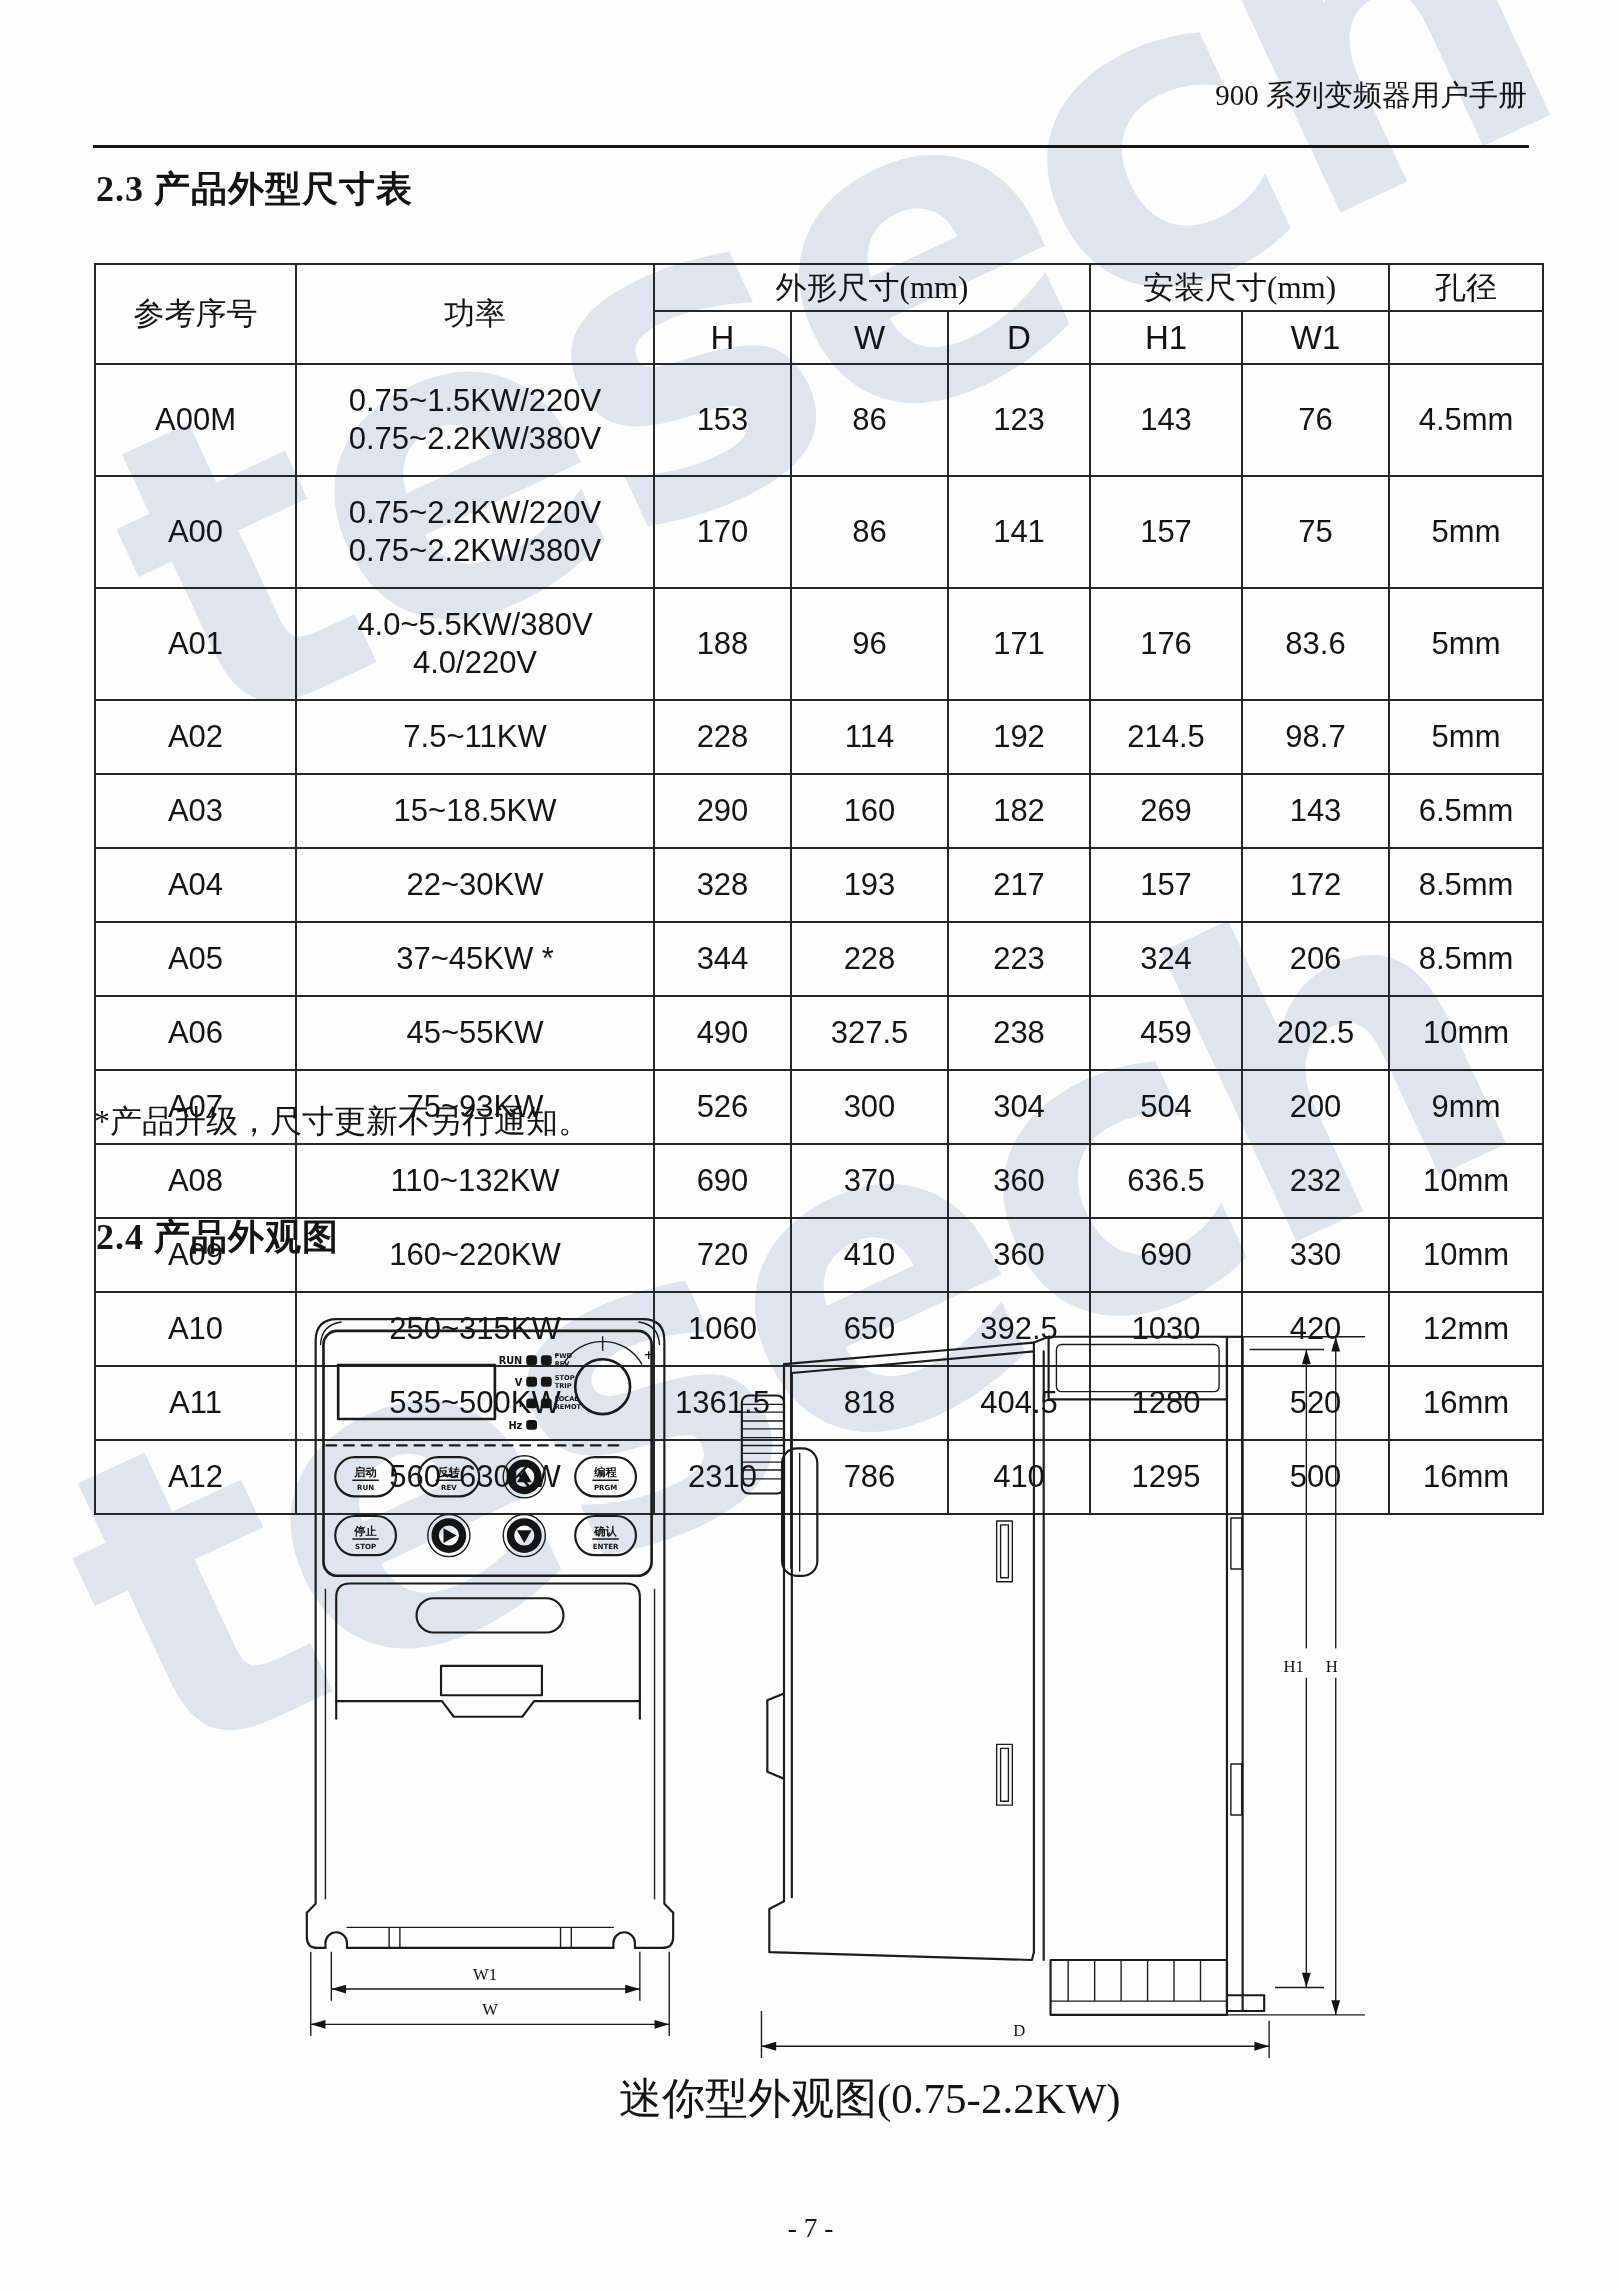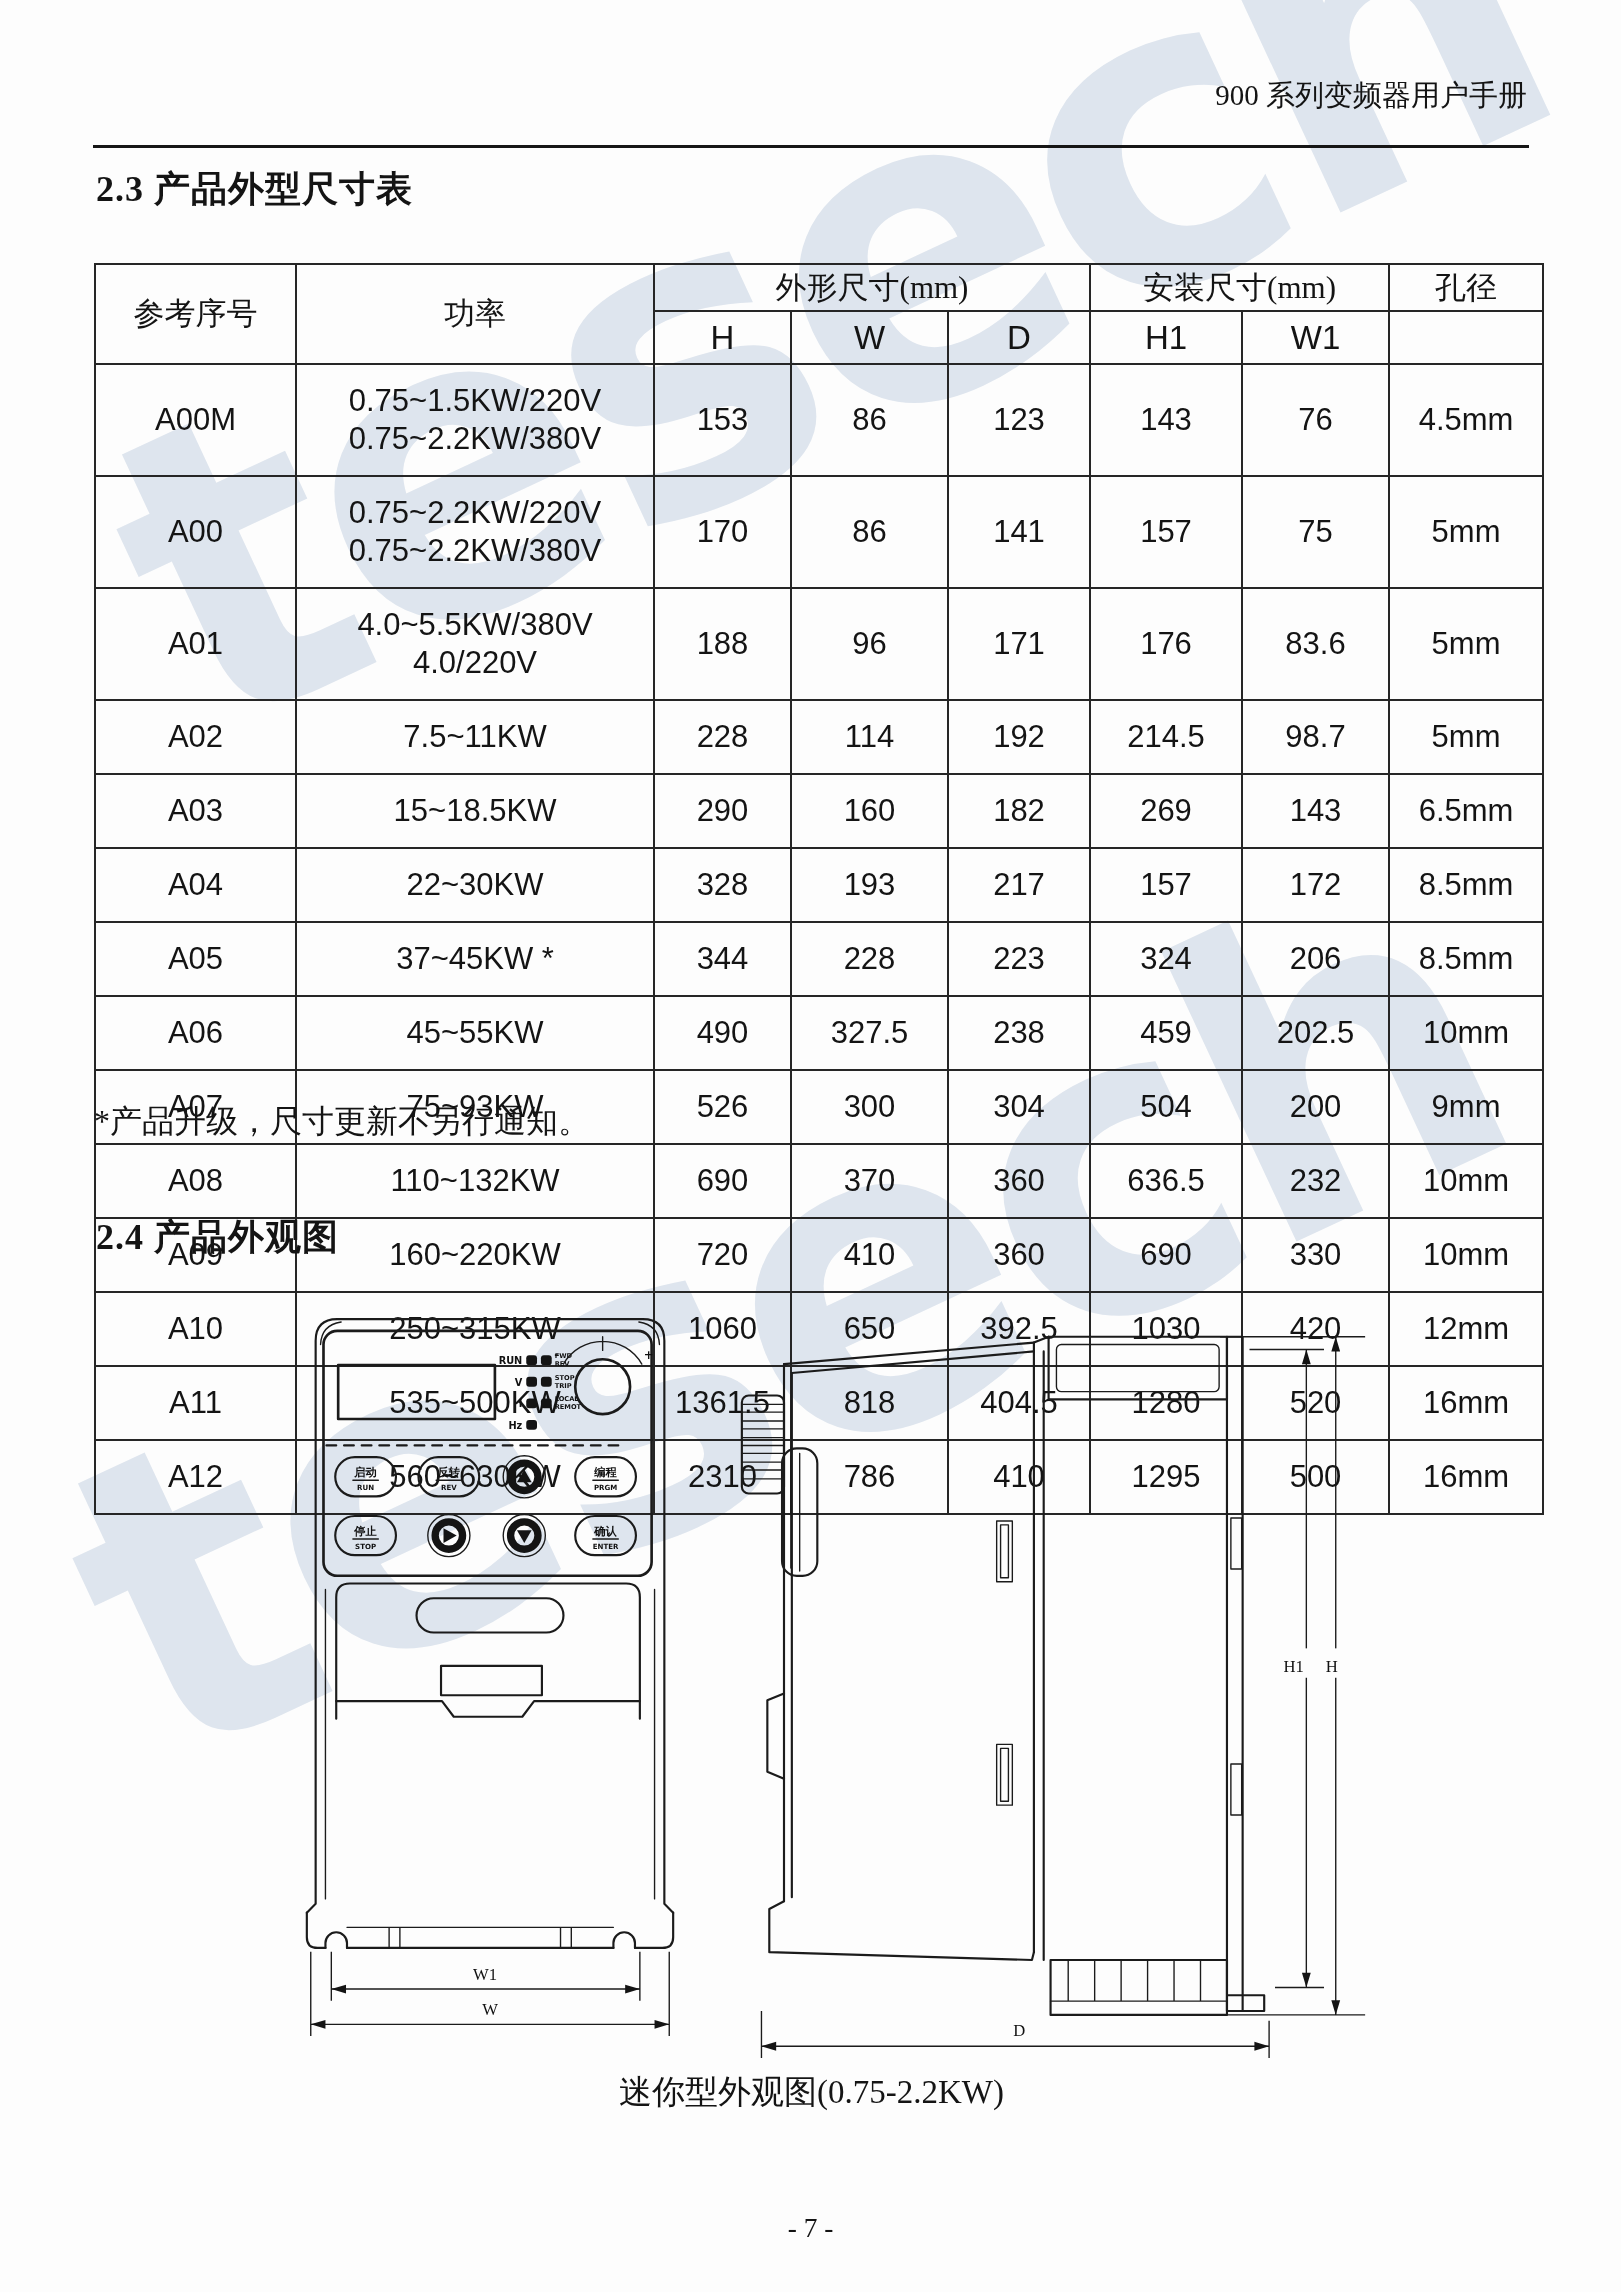--- a/index.html
+++ b/index.html
@@ -30,21 +30,21 @@
   thead tr.group-row th { height:47px; font-size:31px; font-weight:400; font-family:"Liberation Serif", serif; }
   thead tr.sub-row th   { height:53px; font-size:33px; font-weight:400; font-family:"Liberation Sans", sans-serif; }
   tbody td { height:43px; font-size:31px; font-family:"Liberation Sans", sans-serif; }
   td.power-cell { white-space:pre-line; line-height:38px; padding:17px 0; }
 
   .footnote { position:absolute; left:94px; top:1100px; font-size:32px; z-index:1; }
 
   
   .front-svg { position:absolute; left:299px; top:1313px; width:382px; height:784px; z-index:1; }
   .side-svg  { position:absolute; left:730px; top:1274px; width:647px; height:784px; z-index:1; }
-  .caption   { position:absolute; left:619px; top:2070px; font-size:33px; z-index:1;text-align:right; }
+  .caption   { position:absolute; left:619px; top:2070px; font-size:43px; z-index:1;text-align:right; }
   .pageno    { position:absolute; top:2213px; left:0; width:100%; text-align:center; font-size:27.4px; z-index:1; }
 
   
   .ln      { fill:none; stroke:#1b1b1b; stroke-width:2.2; stroke-linejoin:round; stroke-linecap:round; }
   .ln-th   { fill:none; stroke:#1b1b1b; stroke-width:2.7; stroke-linejoin:round; }
   .ln-thin { fill:none; stroke:#1b1b1b; stroke-width:1.4; stroke-linejoin:round; stroke-linecap:round; }
   .dimln   { fill:none; stroke:#1b1b1b; stroke-width:1.4; }
   .solid   { fill:#141414; stroke:none; }
   .bg      { fill:#fdfdfd; stroke:none; }
   .led-label { font:700 10px "DejaVu Sans", sans-serif; fill:#111; }

